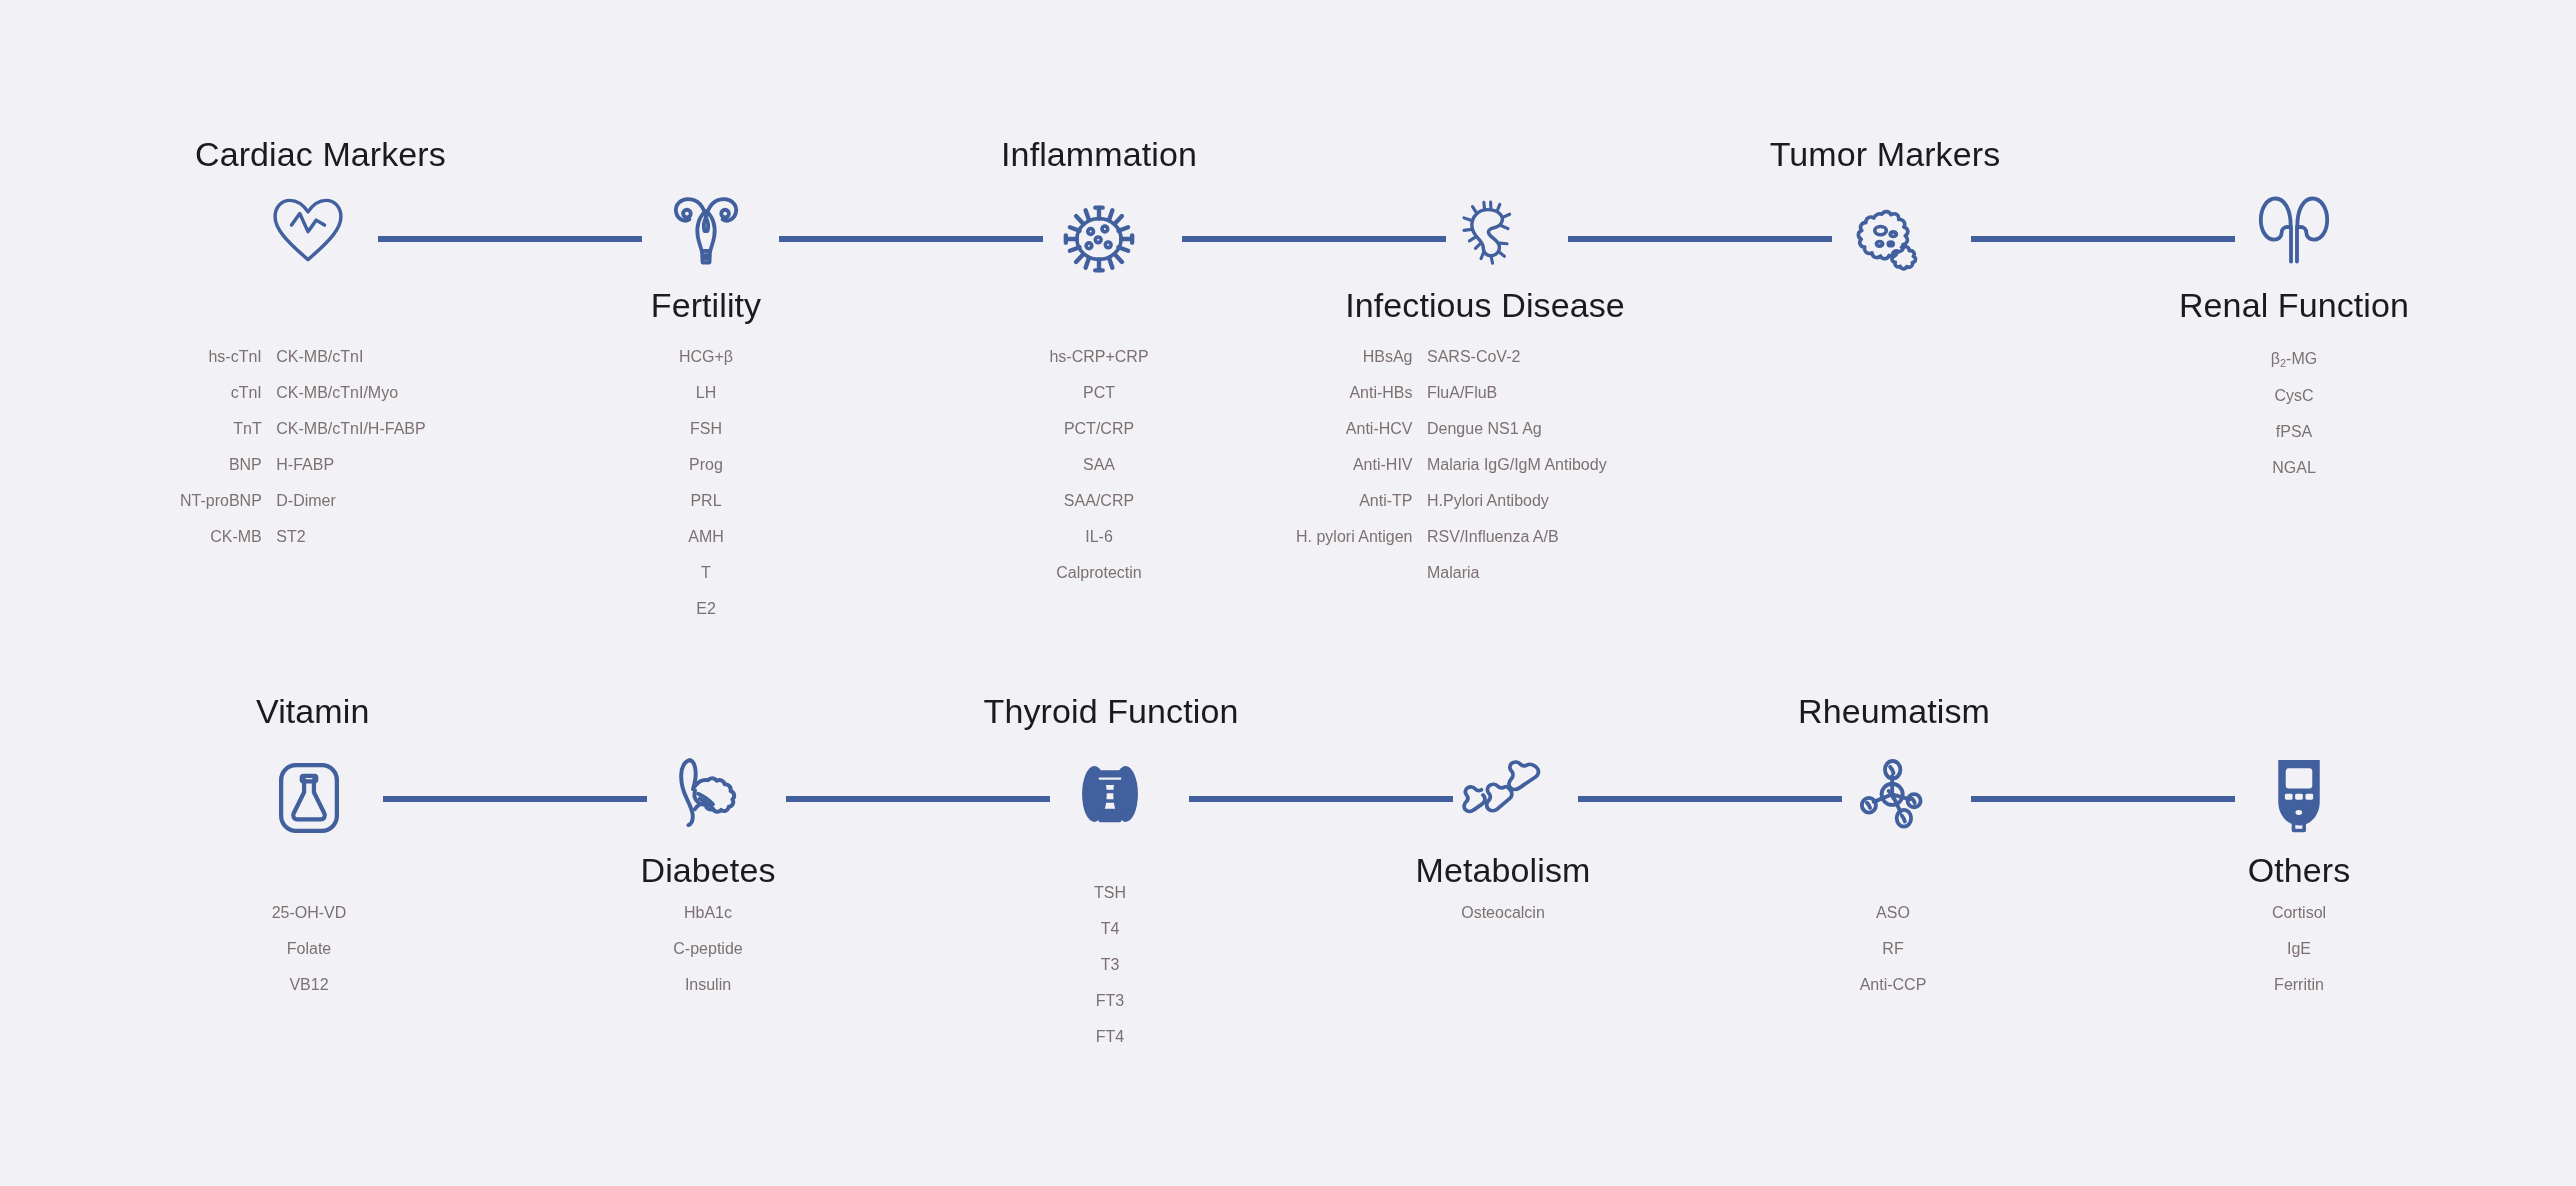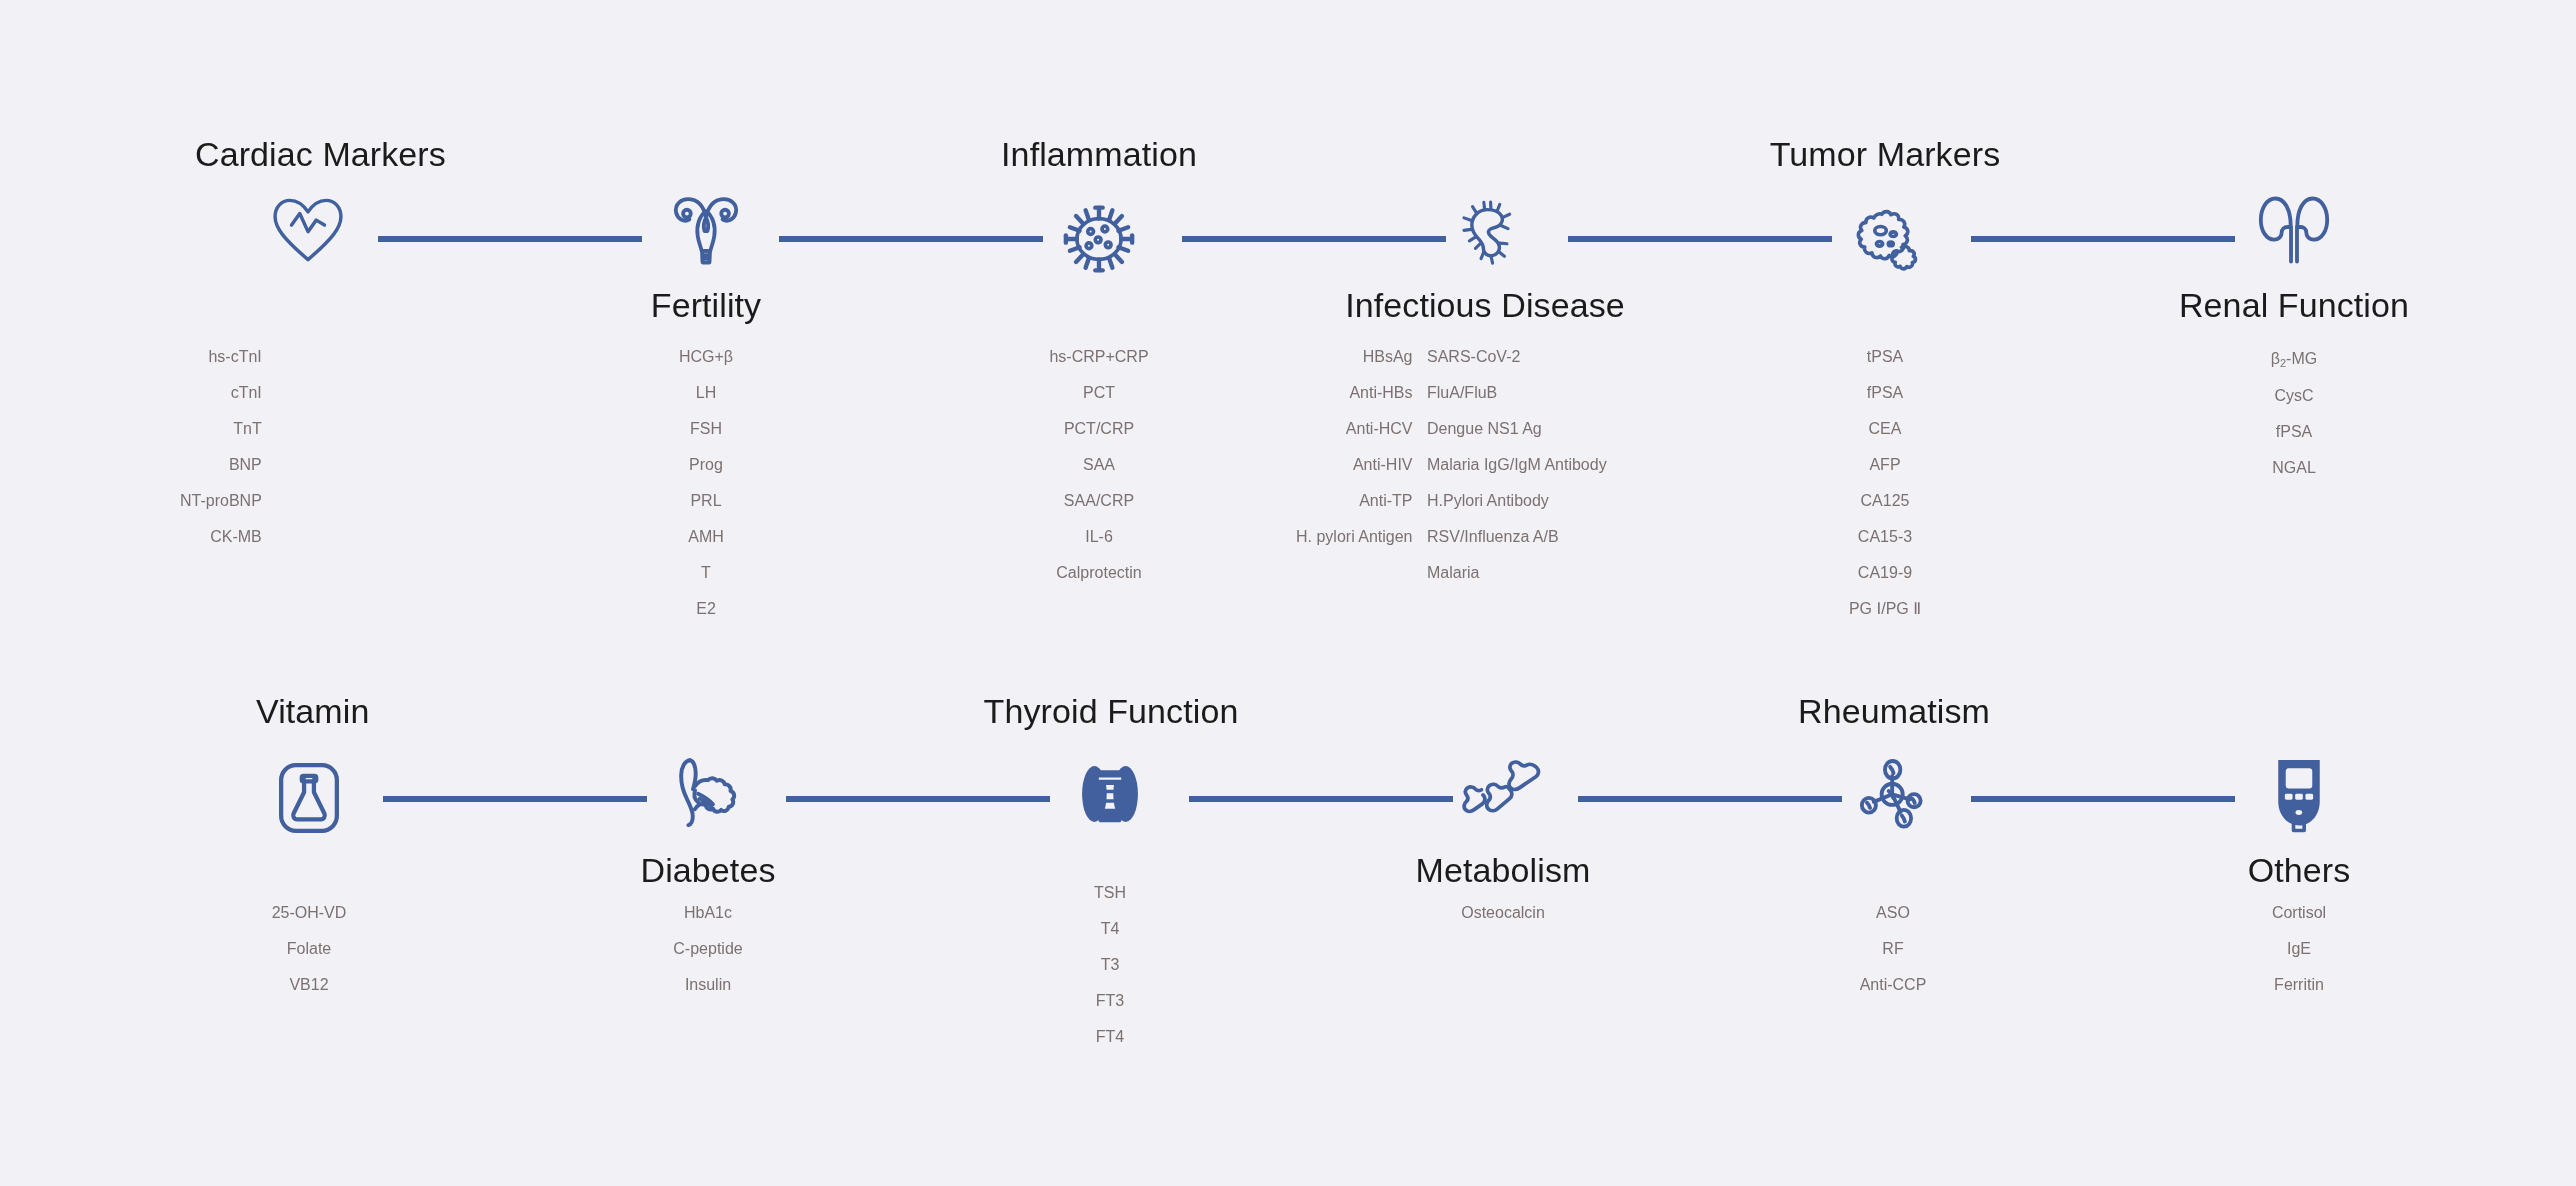--- a/index.html
+++ b/index.html
@@ -78,20 +78,28 @@
     </svg>
   </div>
   <div class="items" style="left:180px;top:339px;">
     <div class="col r">
       <span>hs-cTnI</span>
       <span>cTnI</span>
       <span>TnT</span>
       <span>BNP</span>
       <span>NT-proBNP</span>
       <span>CK-MB</span>
+    </div>
+    <div class="col l">
+      <span>CK-MB/cTnI</span>
+      <span>CK-MB/cTnI/Myo</span>
+      <span>CK-MB/cTnI/H-FABP</span>
+      <span>H-FABP</span>
+      <span>D-Dimer</span>
+      <span>ST2</span>
     </div>
   </div>
 
   <div class="icon" style="left:706px;top:231px;">
     <svg width="73" height="74" viewBox="0 0 44 44" fill="none" stroke="#41609d" stroke-width="2.3" stroke-linecap="round" stroke-linejoin="round">
       <path d="M22 16 C22 10 25 4 31 3 C37 2 41 6 40 11 C39 15 35 17 32 15"></path>
       <path d="M22 16 C22 10 19 4 13 3 C7 2 3 6 4 11 C5 15 9 17 12 15"></path>
       <circle cx="33.5" cy="11.5" r="2.3"></circle>
       <circle cx="10.5" cy="11.5" r="2.3"></circle>
       <path d="M22 10 C18 13 16 19 17 25 C17.6 29 19 32 19.4 34 L24.6 34 C25 32 26.4 29 27 25 C28 19 26 13 22 10 Z"></path>
@@ -207,32 +215,20 @@
   <div class="icon" style="left:1885px;top:239px;">
     <svg width="77" height="71" viewBox="0 0 46 43" fill="none" stroke="#41609d" stroke-width="2.2" stroke-linecap="round" stroke-linejoin="round">
       <path d="M21 6.5 C22.6 4.2 25.6 4.4 26.6 6.8 C29.3 5.3 31.8 7.1 31.3 9.7 C34.2 9.4 35.8 12 34.4 14.2 C37.2 14.9 37.6 18 35.3 19.6 C37.5 21.4 36.6 24.5 33.9 24.9 C35 27.5 32.8 29.8 30.3 28.9 C30.4 31.7 27.5 33.1 25.5 31.4 C24.6 34 21.4 34.2 20.2 31.8 C18.3 33.8 15.3 32.6 15.1 29.9 C12.5 31.1 10 29 10.7 26.4 C8 26.4 6.7 23.5 8.6 21.6 C6.2 20.4 6.3 17.2 8.9 16.3 C7.2 14.2 8.8 11.4 11.4 11.6 C11.2 8.9 14 7.3 16.2 8.8 C17.1 6.3 20.1 5.9 21 6.5 Z"></path>
       <path d="M33 26.5 C35.4 25.3 37.8 26.5 37.7 28.6 C40 28.1 41.5 30.2 40.2 32 C42.1 32.9 41.8 35.4 39.6 35.8 C40.1 37.9 38 39.4 36.2 38.2 C35.4 40.1 32.8 40 32.2 38 C30.4 39.1 28.5 37.5 29.2 35.6 C27.2 35.5 26.5 33.2 28.2 32.1 C26.9 30.6 28.1 28.4 30.1 28.7"></path>
       <ellipse cx="20.3" cy="16.4" rx="3.5" ry="2.5"></ellipse>
       <ellipse cx="28" cy="18.6" rx="1.9" ry="1.4"></ellipse>
       <ellipse cx="19.7" cy="24.4" rx="1.9" ry="1.4"></ellipse>
       <ellipse cx="26.5" cy="24.5" rx="1.5" ry="1.1"></ellipse>
     </svg>
   </div>
-  <div class="items center" style="left:1885px;top:339px;">
-    <div class="col c">
-      <span>tPSA</span>
-      <span>fPSA</span>
-      <span>CEA</span>
-      <span>AFP</span>
-      <span>CA125</span>
-      <span>CA15-3</span>
-      <span>CA19-9</span>
-      <span>PG Ⅰ/PG Ⅱ</span>
-    </div>
-  </div>
 
   <div class="icon" style="left:2294px;top:230px;">
     <svg width="77" height="73" viewBox="0 0 46 44" fill="none" stroke="#41609d" stroke-width="2.3" stroke-linecap="round" stroke-linejoin="round">
       <path d="M21 19.5 C21 10 17.5 3 11.8 3 C6.6 3 3 9 3 15.8 C3 22.6 6.4 27.8 11 27.8 C14.2 27.8 15.6 25.4 15.6 23.4 C15.6 21.6 17 20.2 19 20.2 L21 20.2"></path>
       <path d="M25 19.5 C25 10 28.5 3 34.2 3 C39.4 3 43 9 43 15.8 C43 22.6 39.6 27.8 35 27.8 C31.8 27.8 30.4 25.4 30.4 23.4 C30.4 21.6 29 20.2 27 20.2 L25 20.2"></path>
       <path d="M21.2 20.2 L21.2 41"></path>
       <path d="M24.8 20.2 L24.8 41"></path>
     </svg>
   </div>
   <div class="title c" style="left:2294px;top:286px;">Renal Function</div>

